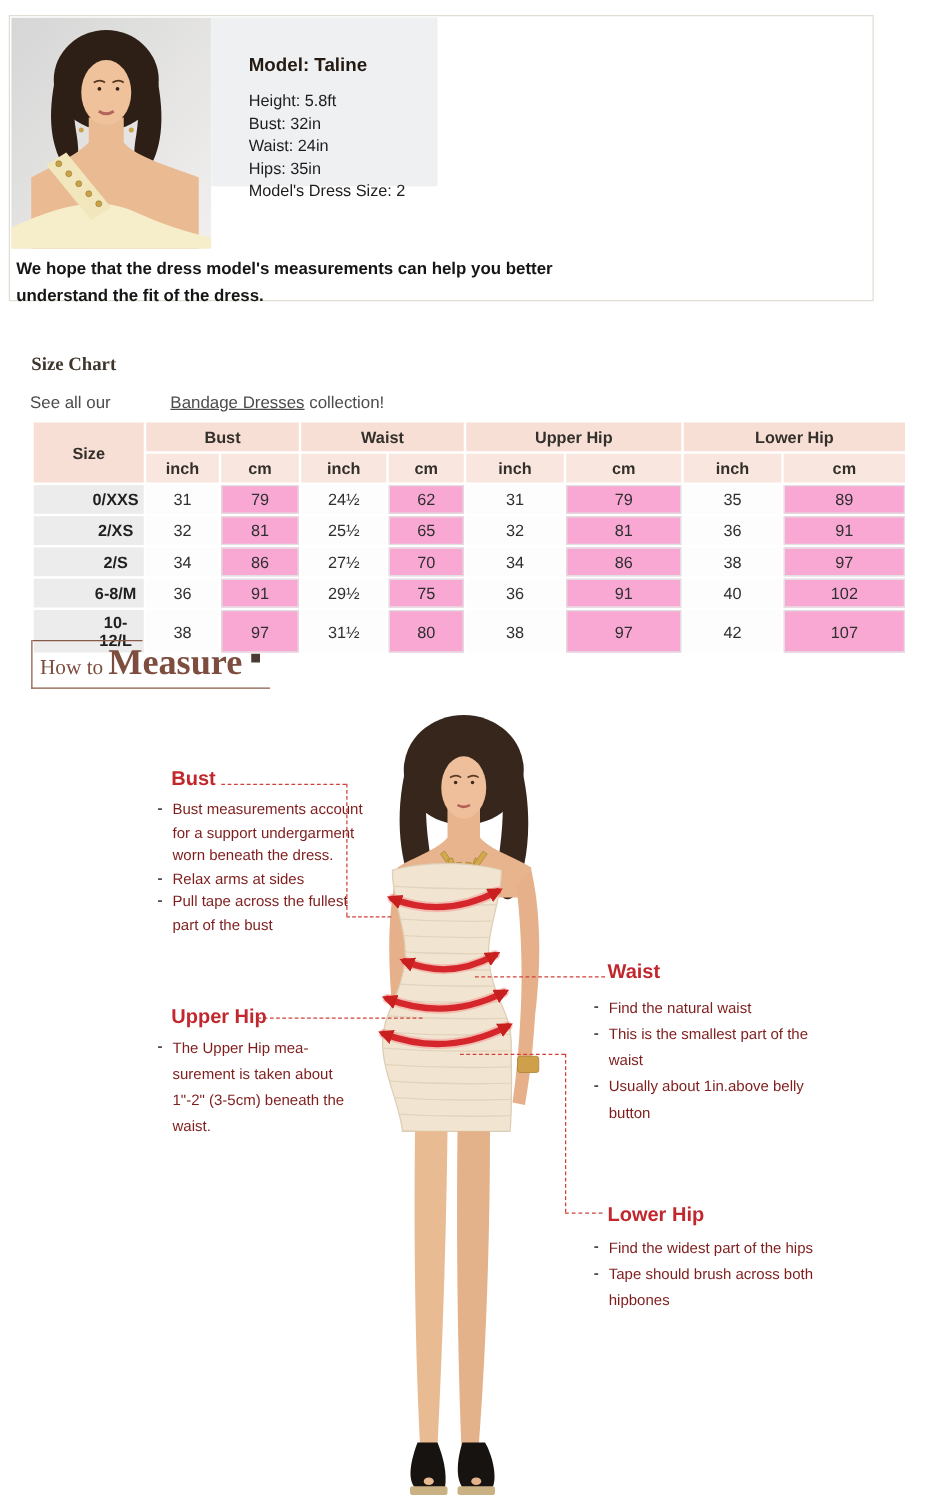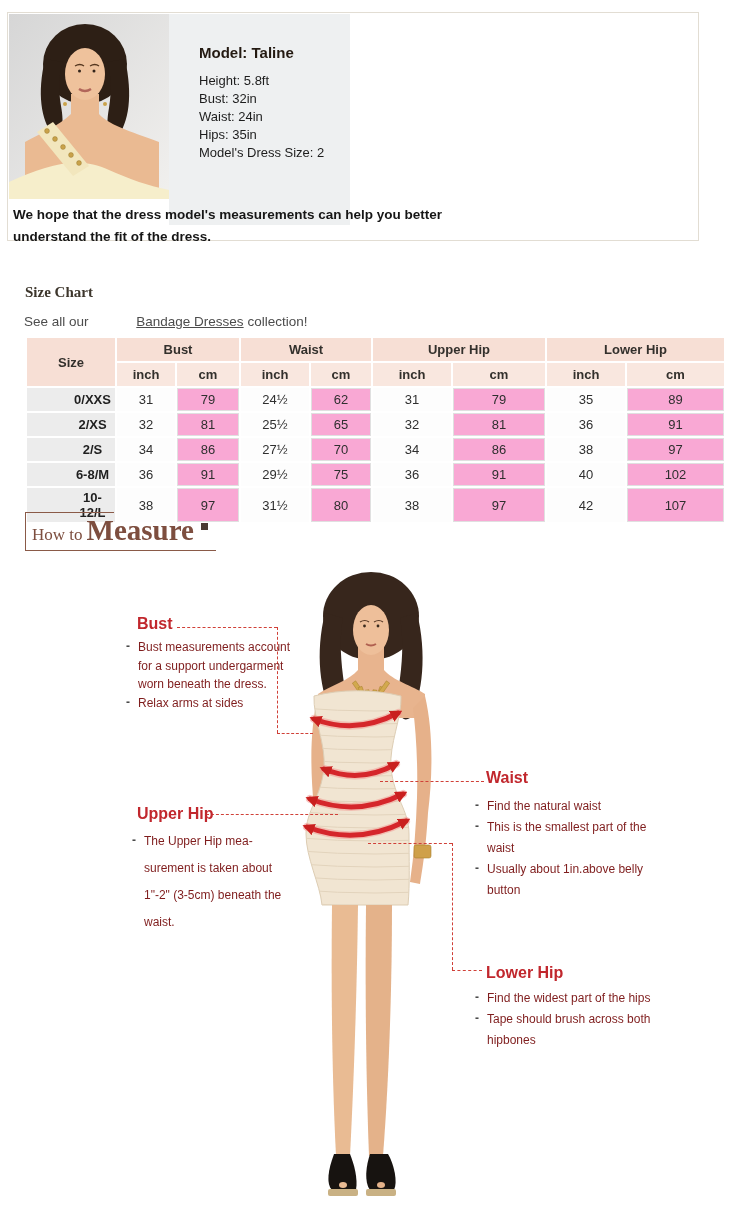--- a/index.html
+++ b/index.html
@@ -2,21 +2,21 @@
 <html><head>
 <meta charset="utf-8">
 <style>
   html,body{margin:0;padding:0;background:#fff;}
   .page{position:relative;width:755px;height:1206px;background:#fff;overflow:hidden;
         font-family:"Liberation Sans",sans-serif;color:#222;}
 
   
   .top-box{position:absolute;left:7px;top:12px;width:690px;height:227px;border:1px solid #e2ddd3;background:#fff;}
   .photo{position:absolute;left:1px;top:1px;width:160px;height:185px;display:block;}
-  .info-panel{position:absolute;left:161px;top:1px;width:181px;height:211px;background:#eef0f1;box-sizing:border-box;padding:30px 0 0 30px;}
+  .info-panel{position:absolute;left:161px;top:1px;width:181px;height:135px;background:#eef0f1;box-sizing:border-box;padding:30px 0 0 30px;}
   .model-title{font-size:15px;font-weight:bold;color:#241a12;margin-bottom:11px;}
   .model-lines div{font-size:13px;color:#1d1d1d;line-height:18px;}
   .caption{position:absolute;left:5px;top:191px;width:430px;font-size:13.5px;font-weight:bold;color:#161616;line-height:22px;}
 
   
   .sc-heading{position:absolute;left:25px;top:284px;margin:0;font-family:"Liberation Serif",serif;
               font-size:15px;font-weight:bold;color:#3d362c;}
   .sc-intro{position:absolute;left:24px;top:314px;margin:0;font-size:13.5px;color:#4c4c4c;}
   .sc-link{color:#4c4c4c;text-decoration:underline;cursor:pointer;margin-left:44px;}
   .size-table{position:absolute;left:25px;top:336px;border-collapse:separate;border-spacing:2px;table-layout:fixed;}
@@ -42,21 +42,21 @@
   .m-label{position:absolute;font-size:16px;font-weight:bold;color:#c1272d;}
   #bust-label{left:137px;top:57px;}
   #waist-label{left:486px;top:211px;}
   #upperhip-label{left:137px;top:247px;}
   #lowerhip-label{left:486px;top:406px;}
   .m-list{position:absolute;margin:0;padding:0;list-style:none;font-size:12px;color:#7f1d1d;}
   .m-list li{position:relative;padding-left:13px;}
   .m-list li::before{content:"-";position:absolute;left:1px;top:-1px;font-weight:bold;color:#4a4a4a;}
   #bust-list{left:125px;top:80px;width:168px;line-height:18.5px;}
   #waist-list{left:474px;top:238px;width:200px;line-height:21px;}
-  #upperhip-list{left:131px;top:270px;width:170px;line-height:27px;}
+  #upperhip-list{left:125px;top:270px;width:170px;line-height:21px;}
   #lowerhip-list{left:474px;top:430px;width:202px;line-height:21px;}
   .dash-h{position:absolute;height:0;border-top:1px dashed #d04038;}
   .dash-v{position:absolute;width:0;border-left:1px dashed #d04038;}
   #bust-dash-1{left:177px;top:69px;width:100px;}
   #bust-dash-2{left:277px;top:69px;height:106px;}
   #bust-dash-3{left:277px;top:175px;width:36px;}
   #waist-dash{left:380px;top:223px;width:104px;}
   #upperhip-dash{left:206px;top:256px;width:132px;}
   #lowerhip-dash-1{left:368px;top:285px;width:84px;}
   #lowerhip-dash-2{left:452px;top:285px;height:127px;}
@@ -296,20 +296,21 @@
     <div class="dash-h" id="waist-dash"></div>
     <div class="dash-h" id="upperhip-dash"></div>
     <div class="dash-h" id="lowerhip-dash-1"></div>
     <div class="dash-v" id="lowerhip-dash-2"></div>
     <div class="dash-h" id="lowerhip-dash-3"></div>
 
     <div class="m-label" id="bust-label">Bust</div>
     <ul class="m-list" id="bust-list">
         <li>Bust measurements account for a support undergarment worn beneath the dress.</li>
         <li>Relax arms at sides</li>
+        <li>Pull tape across the fullest part of the bust</li>
       </ul>
 
     <div class="m-label" id="waist-label">Waist</div>
     <ul class="m-list" id="waist-list">
         <li>Find the natural waist</li>
         <li>This is the smallest part of the waist</li>
         <li>Usually about 1in.above belly button</li>
       </ul>
 
     <div class="m-label" id="upperhip-label">Upper Hip</div>

